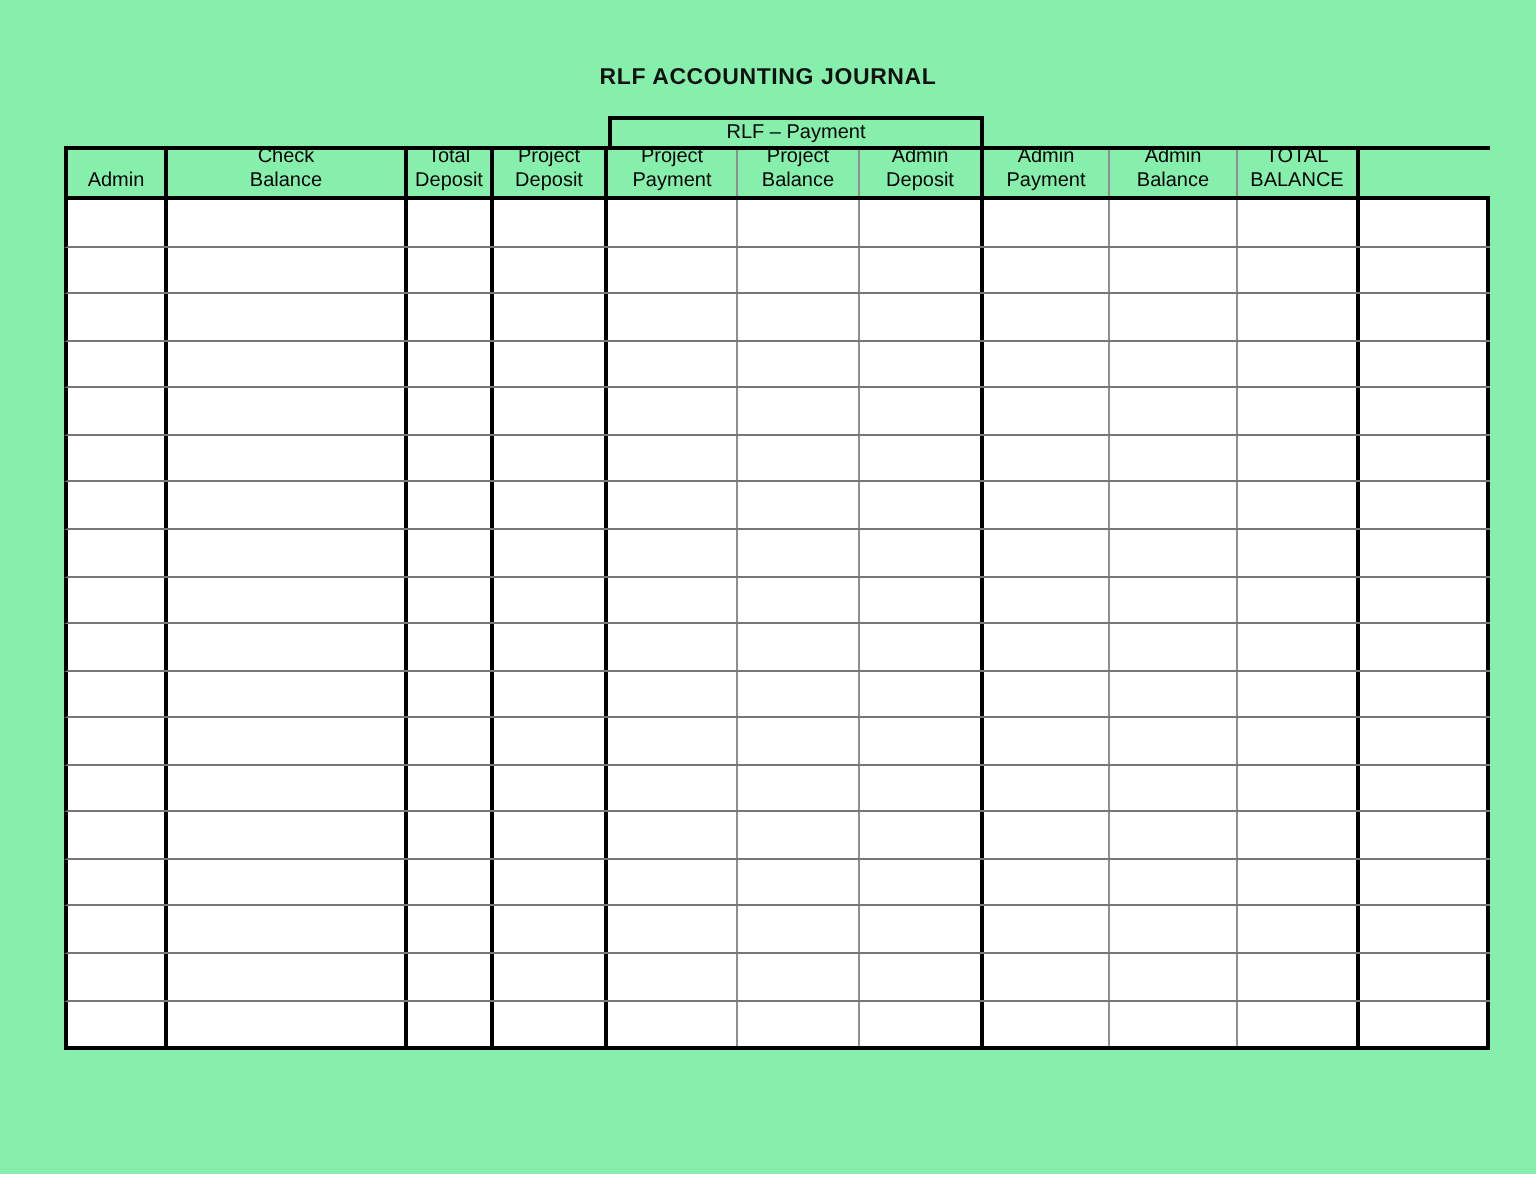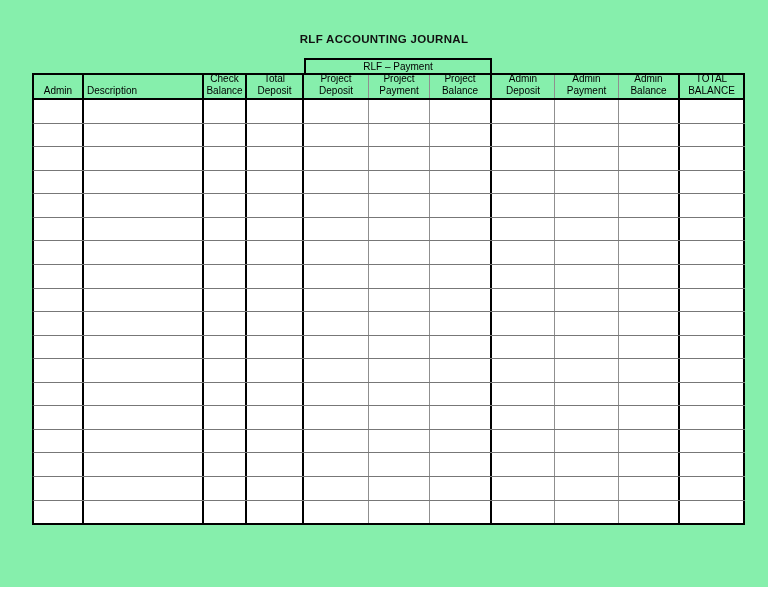--- a/index.html
+++ b/index.html
@@ -116,21 +116,20 @@
   <div class="journal">
 
     <div class="group-row">
       <div class="group-spacer"></div>
       <div class="group-cell project">RLF – Payment</div>
       <div class="group-spacer"></div>
     </div>
 
     <div class="cols header-row">
       <div class="header-cell">Admin</div>
-      <div class="header-cell left-align">Description</div>
       <div class="header-cell">Check
 Balance</div>
       <div class="header-cell">Total
 Deposit</div>
       <div class="header-cell">Project
 Deposit</div>
       <div class="header-cell">Project
 Payment</div>
       <div class="header-cell">Project
 Balance</div>

